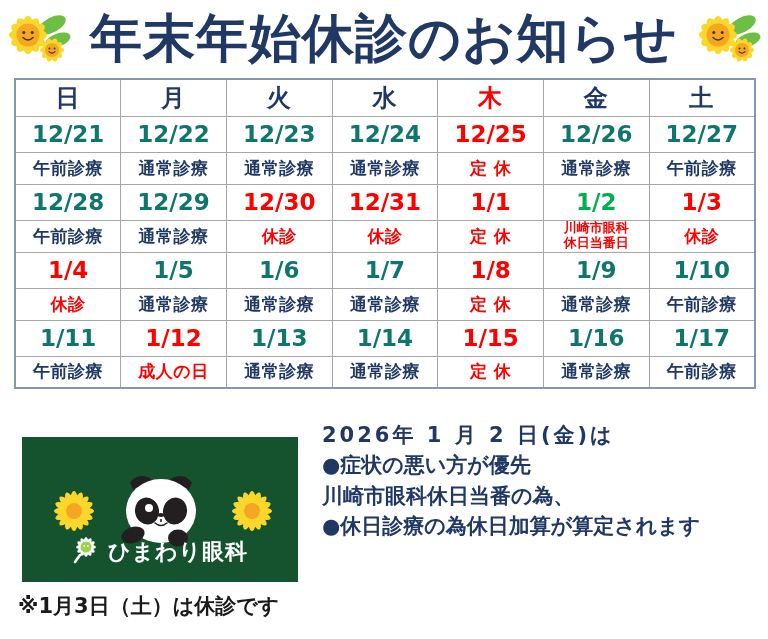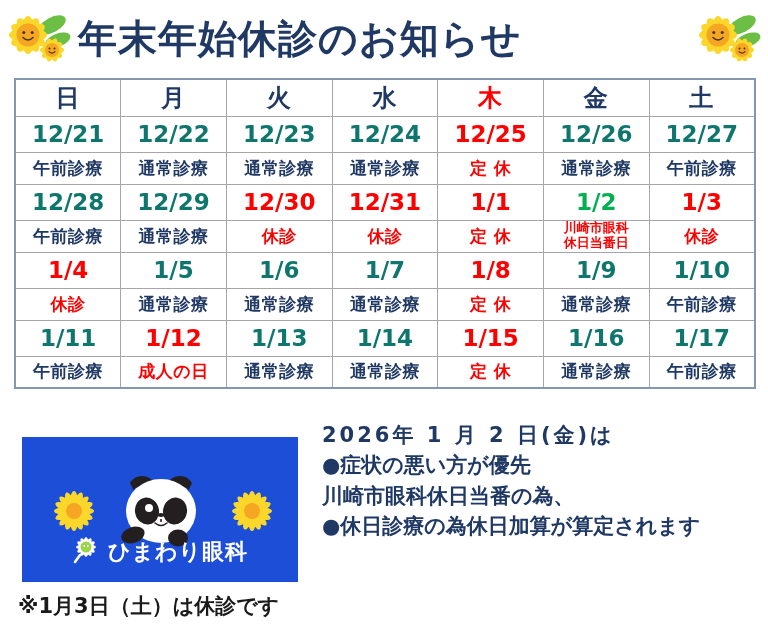--- a/index.html
+++ b/index.html
@@ -29,21 +29,22 @@
   }
   .sunflower-deco {
     width: 78px;
     height: 62px;
     flex: none;
     position: relative;
   }
   .sunflower-deco.right { transform: scaleX(1); }
   #page-title {
     flex: 1;
-    font-size: 39px;
+    text-align: center;
+    font-size: 52px;
     font-weight: 700;
     letter-spacing: 1px;
     color: #1F3864;
     line-height: 1;
     white-space: nowrap;
   }
 
   
   #calendar {
     position: absolute;
@@ -120,21 +121,21 @@
   }
   .duty-line { display: block; white-space: nowrap; }
 
   
   #logo-panel {
     position: absolute;
     left: 22px;
     top: 437px;
     width: 276px;
     height: 145px;
-    background: #1d4ed8;
+    background: #14532d;
   }
   #logo-panel .sf-left  { position: absolute; left: 30px;  top: 52px; }
   #logo-panel .sf-right { position: absolute; right: 24px; top: 52px; }
   #panda { position: absolute; left: 86px; top: 24px; }
   #clinic-name {
     position: absolute;
     left: 0; right: 0;
     bottom: 12px;
     text-align: center;
     font-size: 22px;

